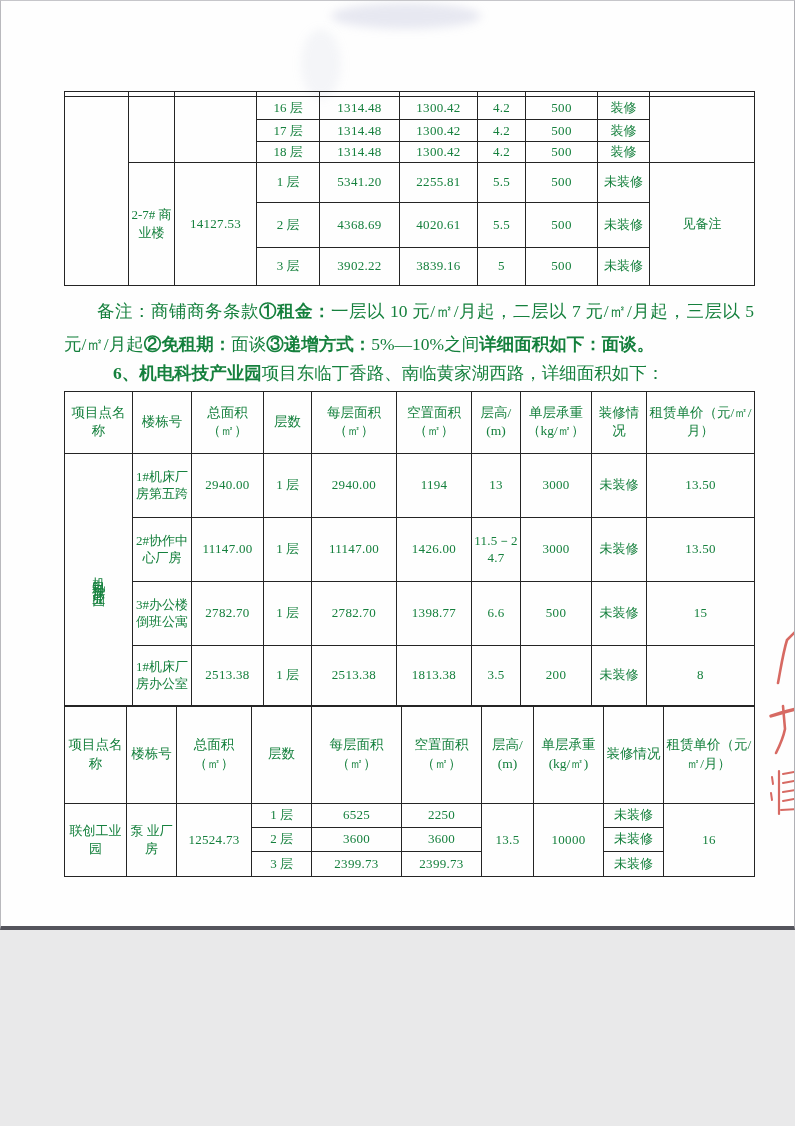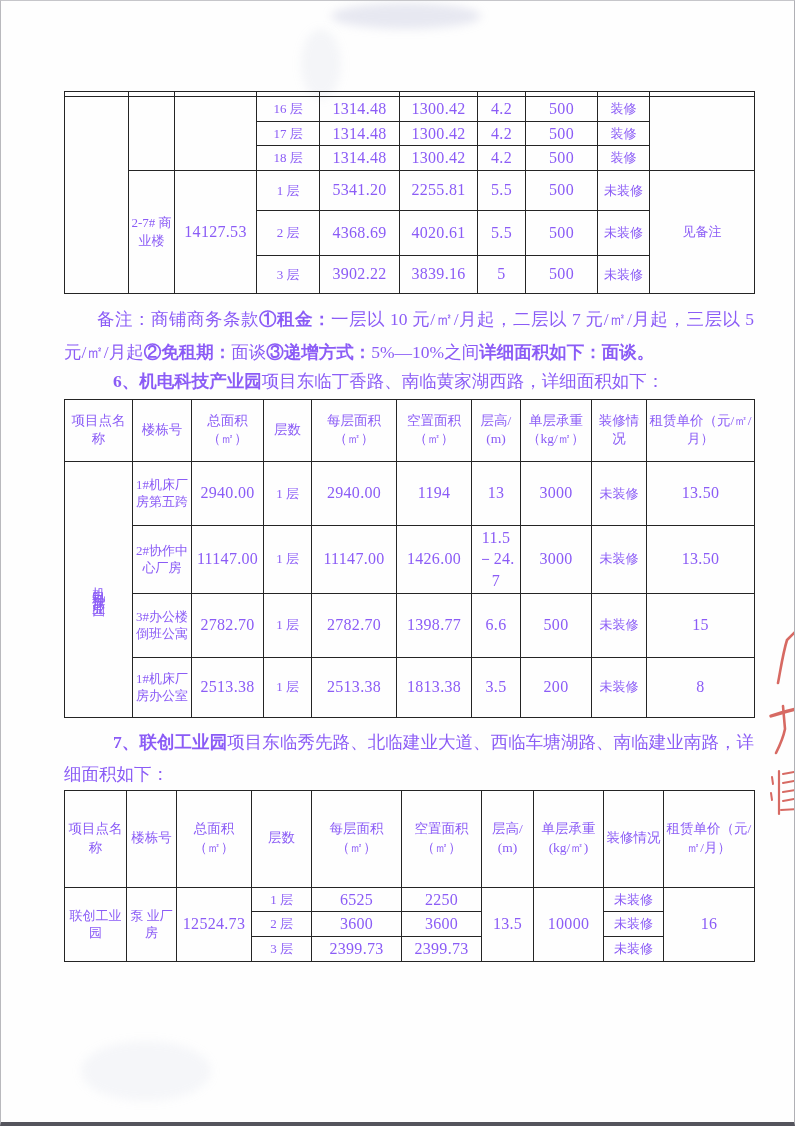--- a/index.html
+++ b/index.html
@@ -1,48 +1,48 @@
 <!DOCTYPE html>
 <html><head>
 <meta charset="utf-8">
 <style>
   html,body{margin:0;padding:0;background:#e9e9ea;}
   .page{
     position:relative;
-    width:795px;height:1126px;
+    width:795px;height:930px;
     margin:0 auto;
     background:#fefefe;
     border-left:1px solid #b9b9bd;
     border-right:1px solid #b0b0b5;
     border-top:1px solid #c6c6ca;
     border-bottom:4px solid #54545c;
     box-sizing:border-box;
     overflow:hidden;
     font-family:"Liberation Serif","DejaVu Serif",serif;
-    color:#8b5cf6;
+    color:#15803d;
   }
   .bleed{position:absolute;border-radius:50%;filter:blur(5px);pointer-events:none;}
   .bleed1{left:330px;top:2px;width:150px;height:26px;background:rgba(150,155,195,.22);}
   .bleed2{left:300px;top:28px;width:40px;height:70px;background:rgba(160,165,200,.10);}
   .bleed3{left:80px;top:1040px;width:130px;height:60px;background:rgba(170,175,210,.10);}
 
   .content{position:absolute;left:63px;top:90px;width:690px;}
 
   table{border-collapse:collapse;table-layout:fixed;width:690px;}
   td,th{
     border:1px solid #242424;
     text-align:center;vertical-align:middle;
     padding:1px 2px;
     font-size:13px;font-weight:normal;
     line-height:1.35;
     overflow:hidden;
     word-break:break-all;
   }
   th{font-size:13.5px;}
-  .num{font-size:16px;letter-spacing:.3px;}
+  .num{font-size:13px;letter-spacing:.3px;}
 
   .vertical{
     writing-mode:vertical-rl;
     text-orientation:upright;
     letter-spacing:3px;
     font-size:13px;
     margin:0 auto;
   }
 
   .para{
@@ -236,21 +236,20 @@
         <td class="num">2513.38</td>
         <td class="num">1813.38</td>
         <td class="num">3.5</td>
         <td class="num">200</td>
         <td>未装修</td>
         <td class="num">8</td>
       </tr>
     </tbody>
       </table>
 
-    <p class="heading7"><span class="b">7、联创工业园</span><span>项目东临秀先路、北临建业大道、西临车塘湖路、南临建业南路，详细面积如下：</span></p>
 
     <table>
       <colgroup>
         <col style="width:62px">
           <col style="width:50px">
           <col style="width:75px">
         <col style="width:60px">
           <col style="width:90px">
           <col style="width:80px">
         <col style="width:52px">

